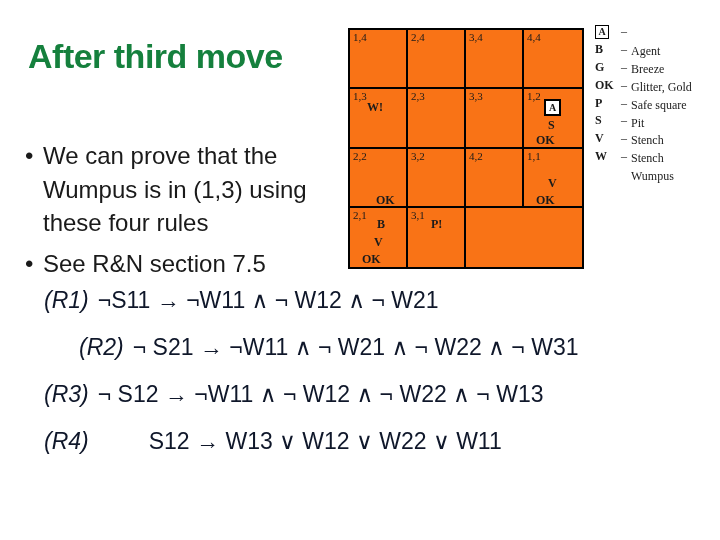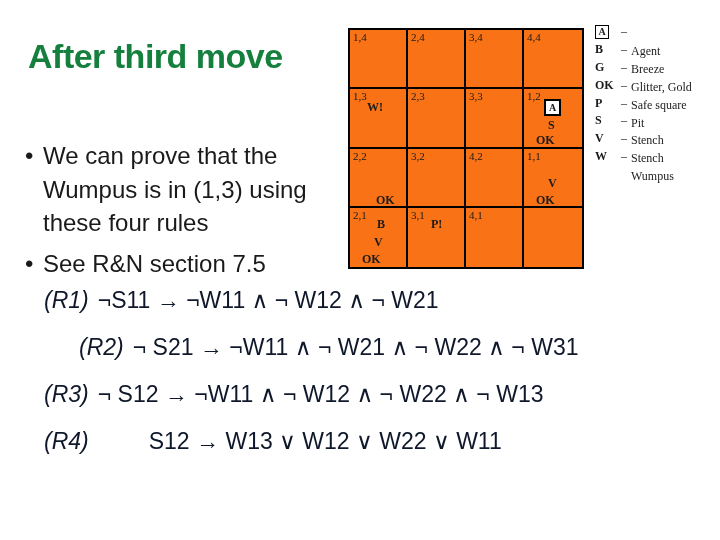--- a/index.html
+++ b/index.html
@@ -145,23 +145,20 @@
   <div class="cell">
     <span class="clabel">2,1</span>
     <span class="citem" style="left:27px;top:9px;">B</span>
     <span class="citem" style="left:24px;top:27px;">V</span>
     <span class="citem" style="left:12px;top:44px;">OK</span>
   </div>
   <div class="cell">
     <span class="clabel">3,1</span>
     <span class="citem" style="left:23px;top:9px;">P!</span>
   </div>
-  <div class="cell">
-    <span class="clabel">4,1</span>
-  </div>
 </div>
 
 <div class="legend">
   <div class="legend-row">
     <span class="lsym">
         <span class="lsym-box">A</span>
       </span>
     <span class="ldash">–</span>
     <span class="ldesc">Agent</span>
   </div>

